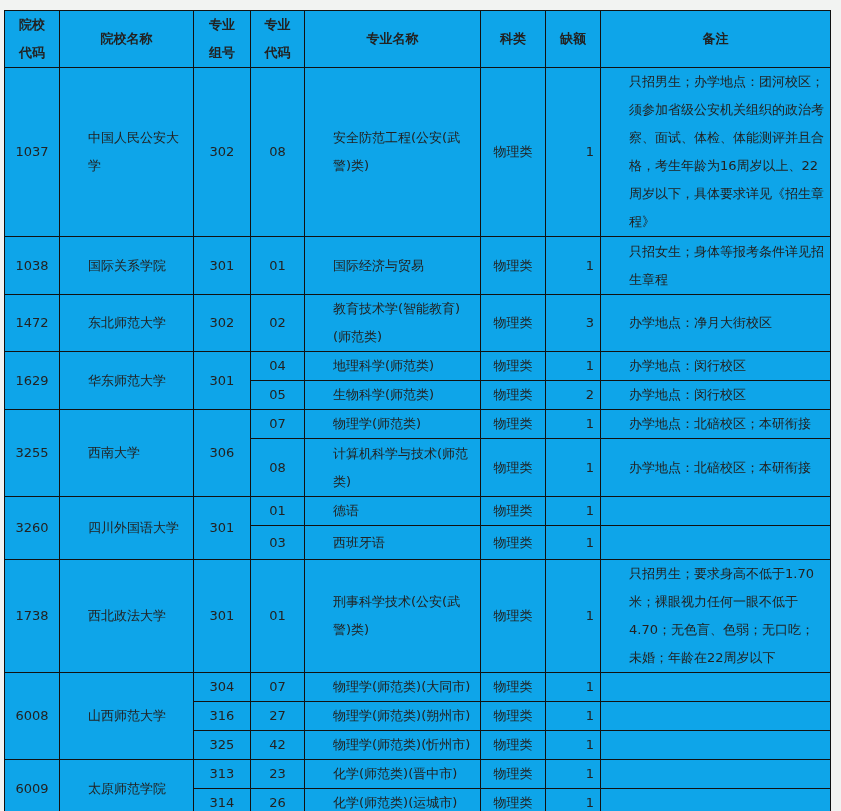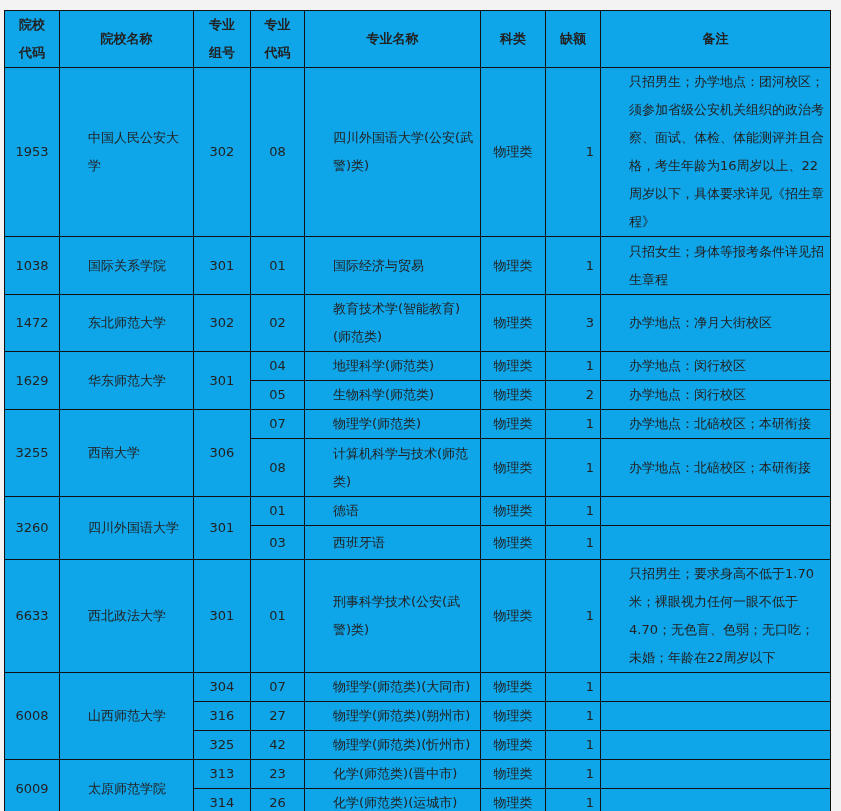--- a/index.html
+++ b/index.html
@@ -34,25 +34,25 @@
       <th><span>专业</span><br><span>代码</span></th>
       <th>专业名称</th>
       <th>科类</th>
       <th>缺额</th>
       <th>备注</th>
     </tr>
   </thead>
   <tbody>
 
     <tr style="height:169px">
-      <td class="c">1953</td>
+      <td class="c">1037</td>
       <td class="l">中国人民公安大学</td>
       <td class="c">302</td>
       <td class="c">08</td>
-      <td class="l">四川外国语大学(公安(武警)类)</td>
+      <td class="l">安全防范工程(公安(武警)类)</td>
       <td class="c">物理类</td>
       <td class="r">1</td>
       <td class="l">只招男生；办学地点：团河校区；须参加省级公安机关组织的政治考察、面试、体检、体能测评并且合格，考生年龄为16周岁以上、22周岁以下，具体要求详见《招生章程》</td>
     </tr>
 
     <tr style="height:58px">
       <td class="c">1038</td>
       <td class="l">国际关系学院</td>
       <td class="c">301</td>
       <td class="c">01</td>
@@ -121,21 +121,21 @@
     </tr>
     <tr style="height:34px">
       <td class="c">03</td>
       <td class="l">西班牙语</td>
       <td class="c">物理类</td>
       <td class="r">1</td>
       <td class="l"></td>
     </tr>
 
     <tr style="height:112px">
-      <td class="c">6633</td>
+      <td class="c">1738</td>
       <td class="l">西北政法大学</td>
       <td class="c">301</td>
       <td class="c">01</td>
       <td class="l">刑事科学技术(公安(武警)类)</td>
       <td class="c">物理类</td>
       <td class="r">1</td>
       <td class="l">只招男生；要求身高不低于1.70米；裸眼视力任何一眼不低于4.70；无色盲、色弱；无口吃；未婚；年龄在22周岁以下</td>
     </tr>
 
     <tr style="height:29px">

